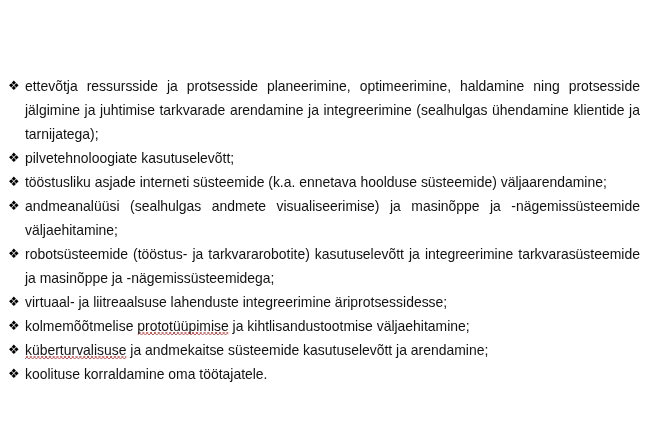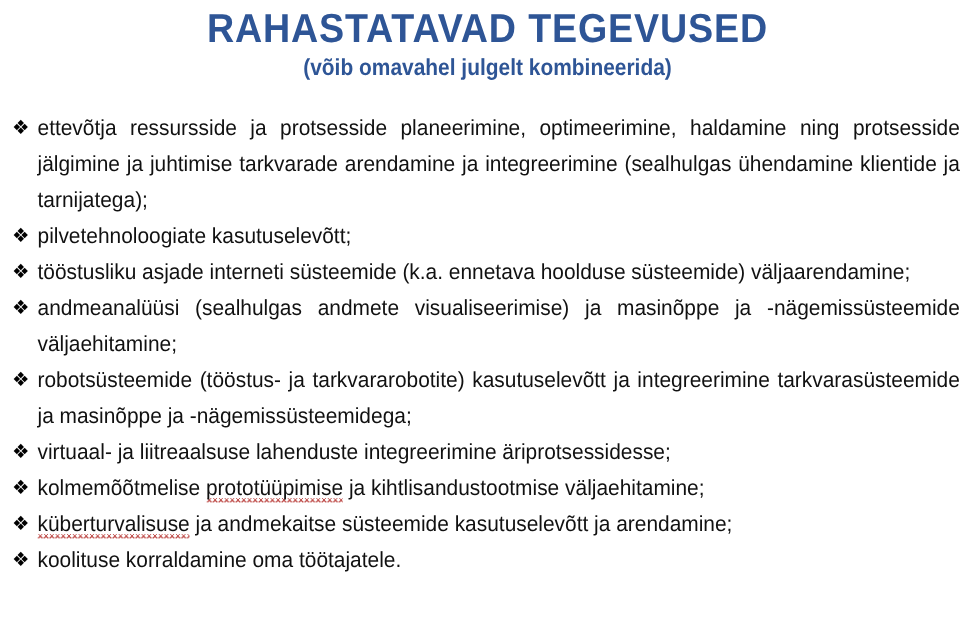--- a/index.html
+++ b/index.html
@@ -100,24 +100,20 @@
       linear-gradient(45deg, transparent 45%, #c0504d 45%, #c0504d 60%, transparent 60%),
       linear-gradient(-45deg, transparent 45%, #c0504d 45%, #c0504d 60%, transparent 60%);
     padding-bottom: 1px;
   }
 </style>
 </head>
 <body>
 
 <div id="slide">
 
-  <div class="title-block">
-    <div class="doc-title">RAHASTATAVAD TEGEVUSED</div>
-    <div class="doc-subtitle">(võib omavahel julgelt kombineerida)</div>
-  </div>
 
   <div class="bullet-list">
 
     <div class="bullet-item">
       <span class="glyph">❖</span>
       <span class="bullet-text">ettevõtja ressursside ja protsesside planeerimine, optimeerimine, haldamine ning protsesside jälgimine ja juhtimise tarkvarade arendamine ja integreerimine (sealhulgas ühendamine klientide ja tarnijatega);</span>
     </div>
 
     <div class="bullet-item nojust">
       <span class="glyph">❖</span>

